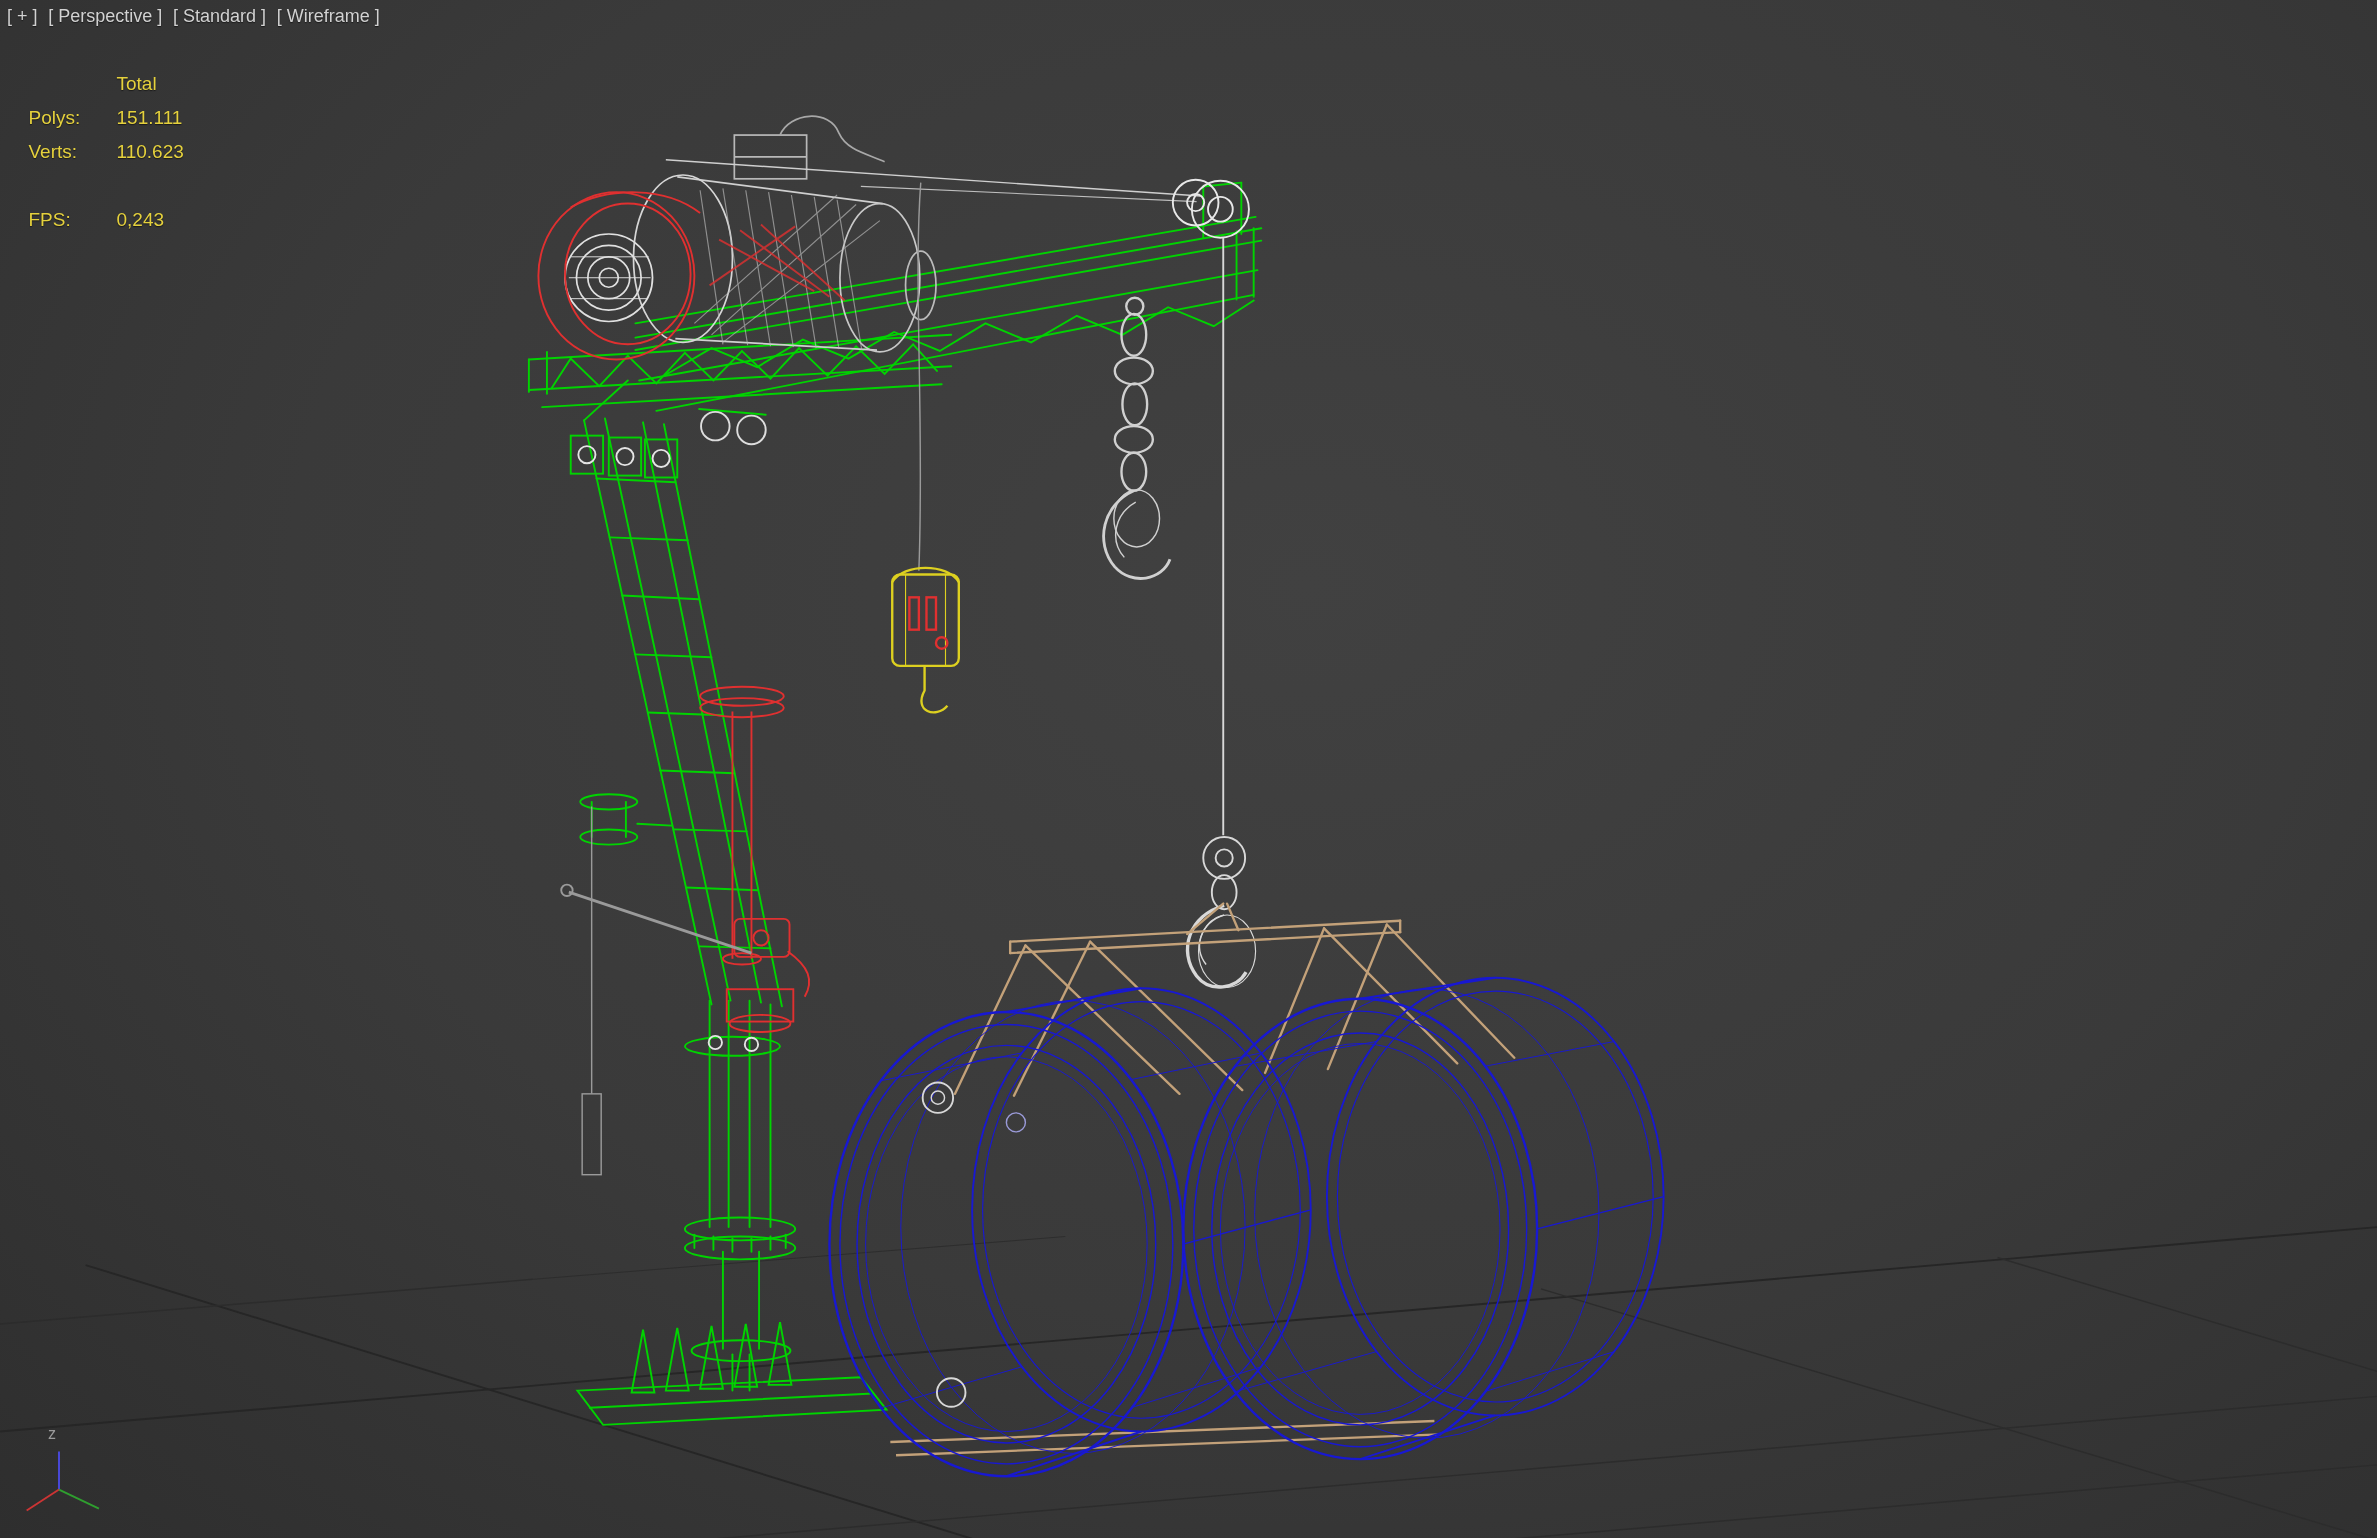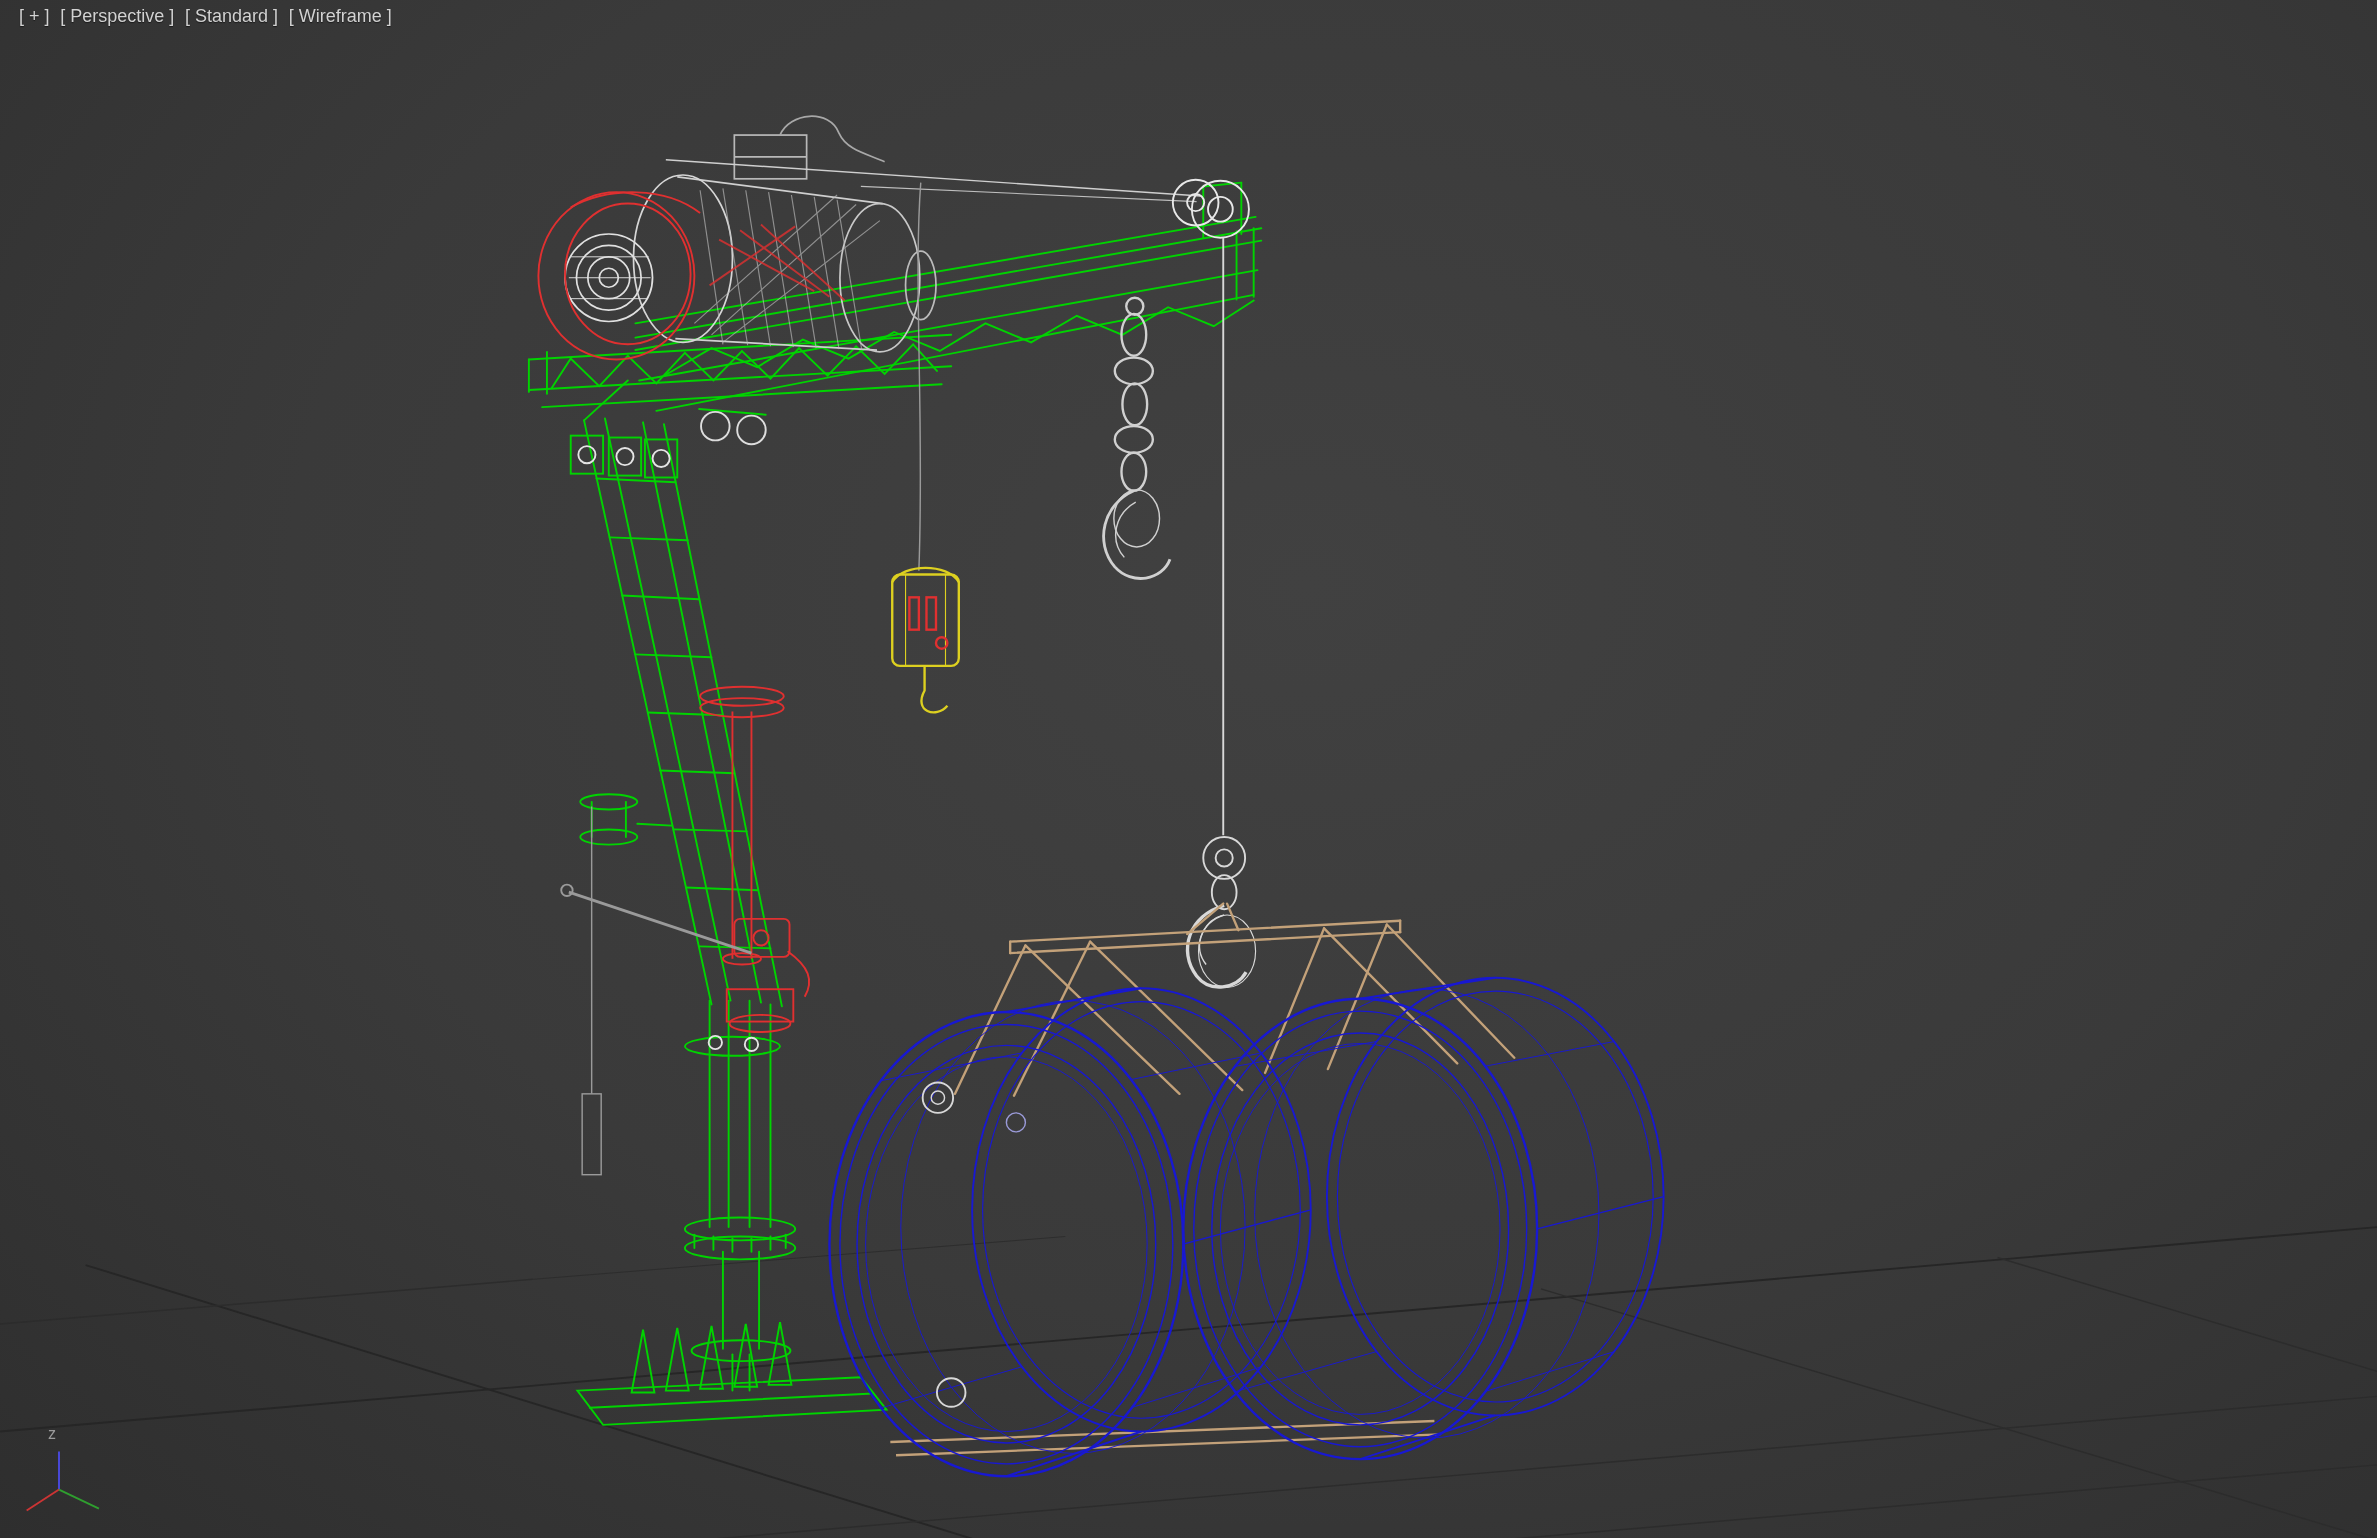--- a/index.html
+++ b/index.html
@@ -5,21 +5,21 @@
   html,body{margin:0;padding:0;background:#2a2a2a;}
   .viewport{
     position:relative;
     width:2378px;height:1539px;
     overflow:hidden;
     background:radial-gradient(ellipse at 55% 38%, #414141 0%, #3a3a3a 55%, #2e2e2e 100%);
     font-family:"Liberation Sans", sans-serif;
   }
   .scene-svg{position:absolute;left:0;top:0;width:2378px;height:1539px;}
   .vp-label{
-    position:absolute;left:19px;top:5.7px;
+    position:absolute;left:7px;top:5.7px;
     color:#d2d2d2;font-size:18px;white-space:nowrap;
     text-shadow:0 1px 1px #1a1a1a;
   }
   .vp-label span{margin-right:5.7px;cursor:default;}
   .stats{
     position:absolute;left:28.5px;top:67px;
     color:#e5d13d;font-size:19px;line-height:34px;
     text-shadow:0 1px 1px #1a1a1a;white-space:nowrap;
   }
   .stats-row{display:flex;}
@@ -311,17 +311,36 @@
     </g>
   </svg>
 
   <div class="vp-label">
     <span>[ + ]</span>
     <span>[ Perspective ]</span>
     <span>[ Standard ]</span>
     <span>[ Wireframe ]</span>
   </div>
 
+  <div class="stats">
+    <div class="stats-row">
+      <span class="stats-label"></span>
+      <span class="stats-value">Total</span>
+    </div>
+    <div class="stats-row">
+      <span class="stats-label">Polys:</span>
+      <span class="stats-value">151.111</span>
+    </div>
+    <div class="stats-row">
+      <span class="stats-label">Verts:</span>
+      <span class="stats-value">110.623</span>
+    </div>
+    <div class="stats-gap"></div>
+    <div class="stats-row">
+      <span class="stats-label">FPS:</span>
+      <span class="stats-value">0,243</span>
+    </div>
+  </div>
 
   <div class="axis-z-label">z</div>
 
 </div>
 
 
 </body></html>

